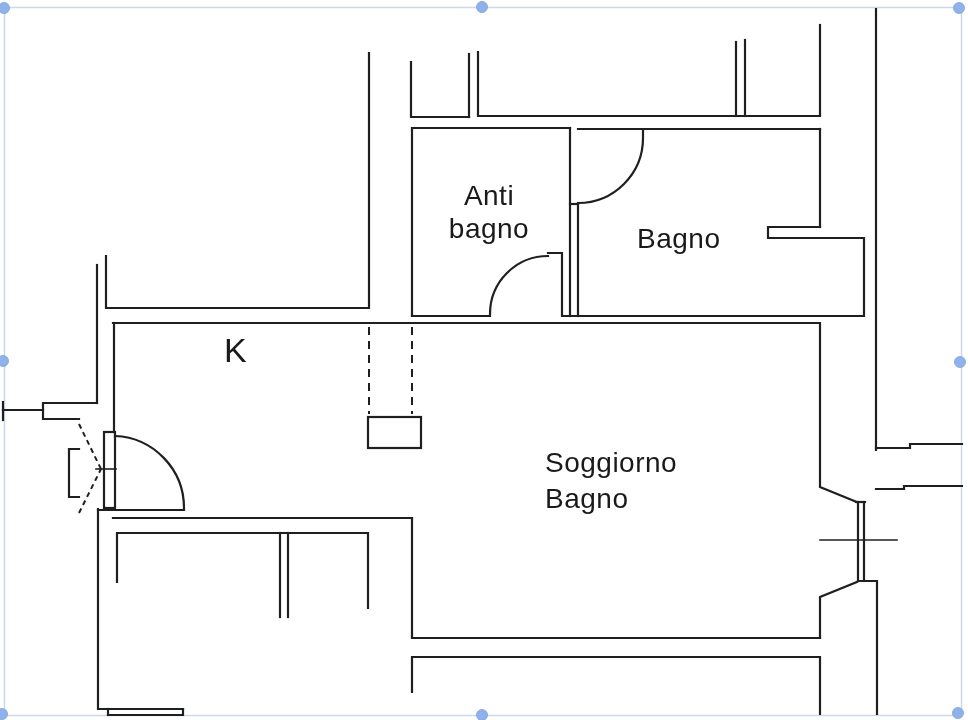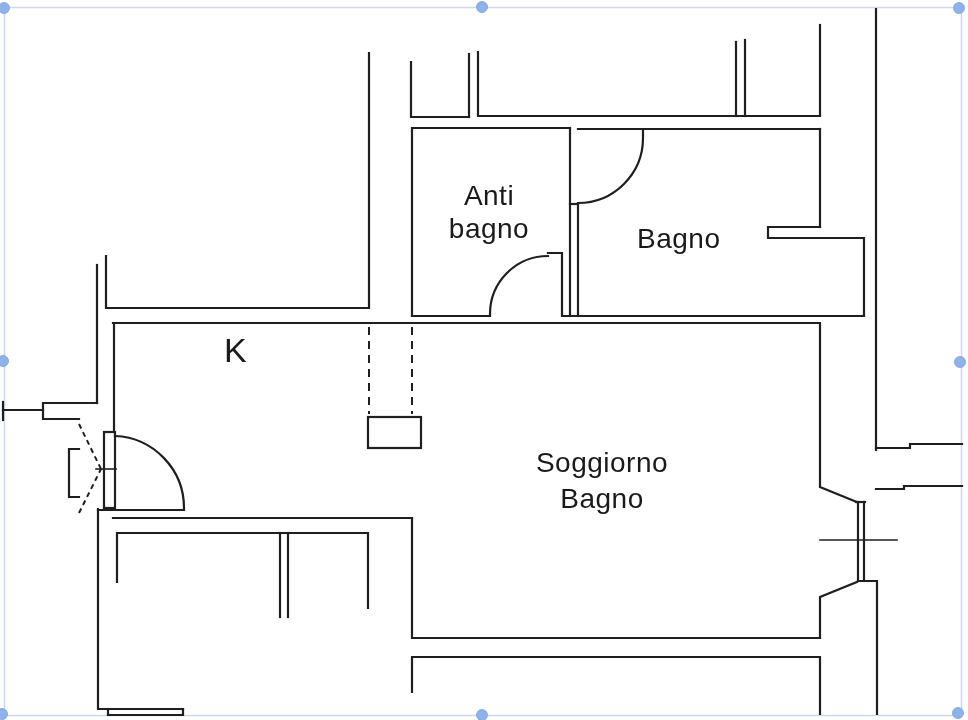--- a/index.html
+++ b/index.html
@@ -9,21 +9,21 @@
   }
   #canvas{position:absolute;left:0;top:0;width:968px;height:720px;}
   svg{position:absolute;left:0;top:0;display:block;}
   .room-label{
     position:absolute;color:#1a1a1a;white-space:nowrap;
     font-family:"Liberation Sans",sans-serif;letter-spacing:0.5px;
   }
   #label-antibagno{left:409px;top:179px;width:160px;text-align:center;font-size:28px;line-height:33px;}
   #label-bagno{left:637px;top:223px;font-size:28px;}
   #label-k{left:224px;top:331px;font-size:34px;}
-  #label-soggiorno{left:522px;top:445px;width:160px;text-align:center;font-size:28px;line-height:36px;}
+  #label-soggiorno{left:545px;top:445px;width:160px;text-align:left;font-size:28px;line-height:36px;}
 </style>
 </head>
 <body>
 
 <div id="canvas">
 
   <svg width="968" height="720" viewBox="0 0 968 720">
 
     <rect x="4.5" y="7.5" width="957" height="708" fill="none" stroke-width="1.5" stroke="#ccd7ea"></rect>
 

